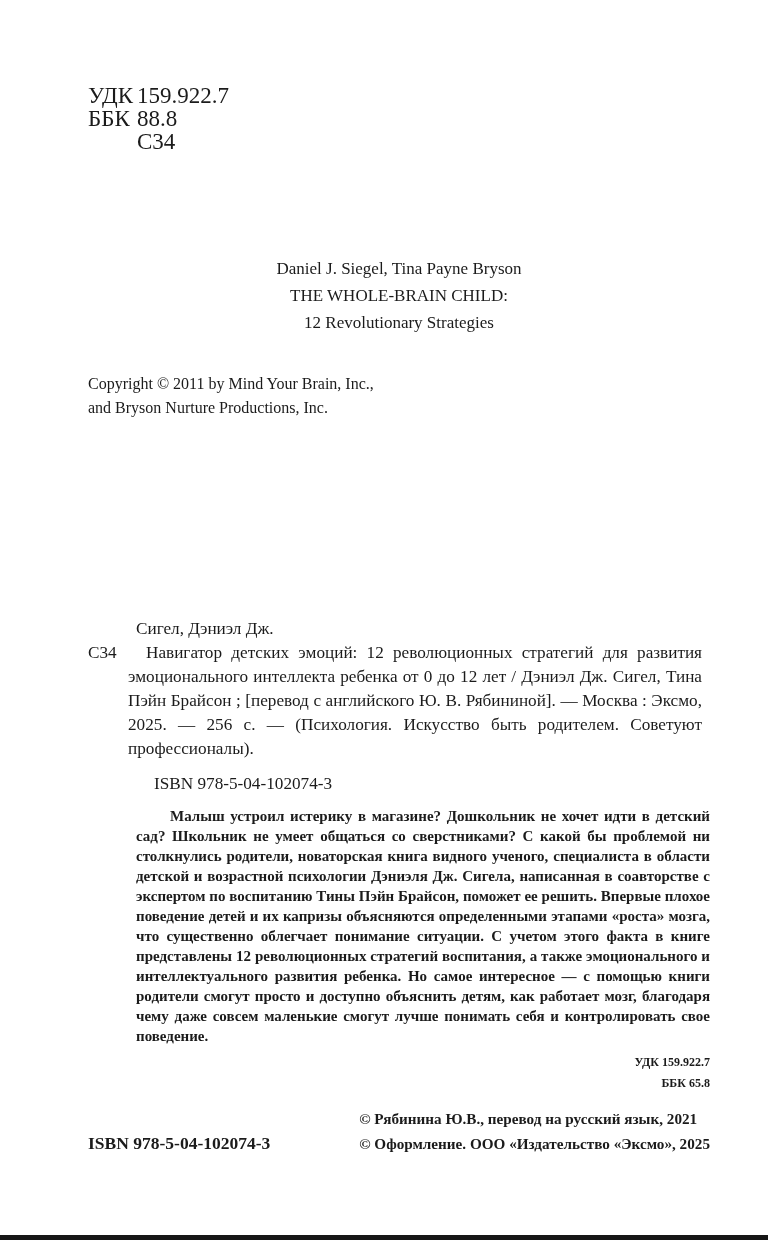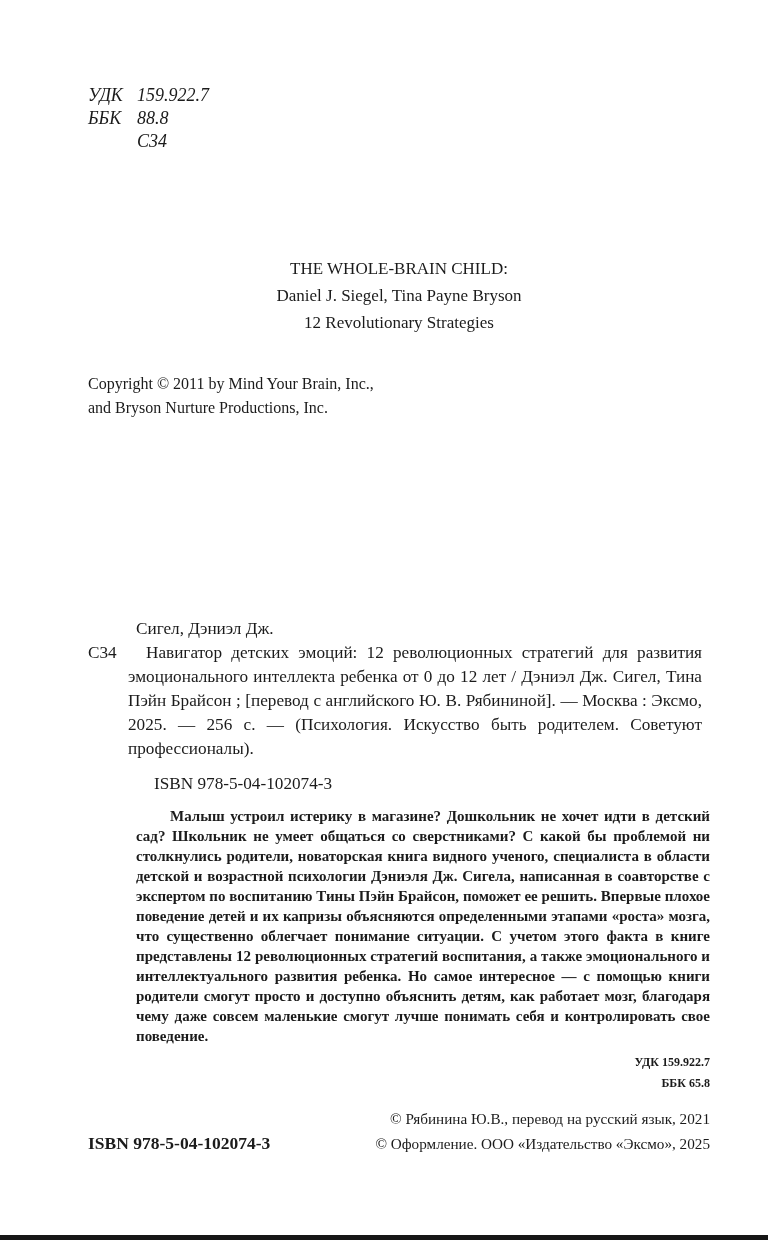--- a/index.html
+++ b/index.html
@@ -17,23 +17,22 @@
     position: absolute;
     inset: 0;
     background: #ffffff;
   }
 
   
   .top-codes {
     position: absolute;
     left: 88px;
     top: 84px;
-    font-size: 18px;
+    font-size: 23px;
     line-height: 23px;
-    font-style: italic;
   }
   .code-row { display: flex; }
   .code-label { width: 49px; }
 
   
   .original-block {
     position: absolute;
     left: 88px;
     top: 255px;
     width: 622px;
@@ -108,22 +107,21 @@
     justify-content: space-between;
     align-items: flex-end;
   }
   .footer-isbn {
     font-weight: bold;
     font-size: 17.5px;
     padding-bottom: 2px;
     white-space: nowrap;
   }
   .footer-copyrights {
-    text-align: right;
-    font-weight: normal;
+    font-weight: bold;
     font-size: 15.2px;
     line-height: 25px;
     white-space: nowrap;
   }
 
   
   .scan-edge {
     position: absolute;
     left: 0;
     right: 0;
@@ -146,22 +144,22 @@
       <span class="code-label">ББК</span>
       <span>88.8</span>
     </div>
     <div class="code-row">
       <span class="code-label"></span>
       <span>С34</span>
     </div>
   </div>
 
   <div class="original-block">
+    <div>Daniel J. Siegel, Tina Payne Bryson</div>
     <div>THE WHOLE-BRAIN CHILD:</div>
-    <div>Daniel J. Siegel, Tina Payne Bryson</div>
     <div>12 Revolutionary Strategies</div>
   </div>
 
   <div class="copyright-block">
     <div>Copyright © 2011 by Mind Your Brain, Inc.,</div>
     <div>and Bryson Nurture Productions, Inc.</div>
   </div>
 
   <div class="middle">
     <div class="catalog-author">Сигел, Дэниэл Дж.</div>

